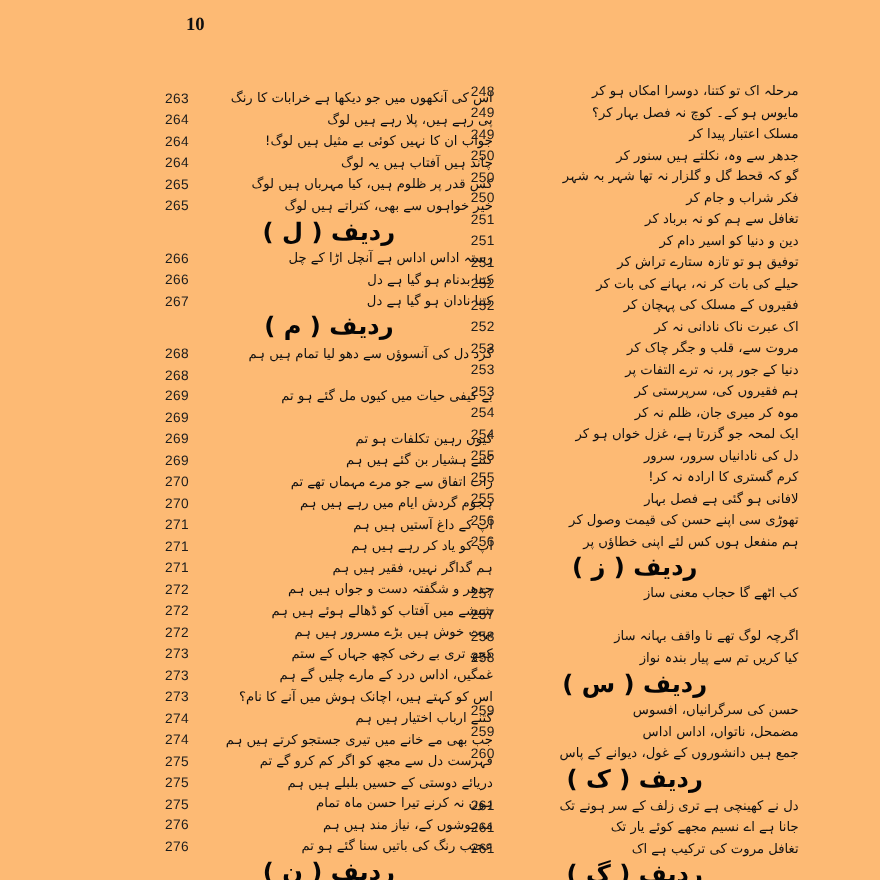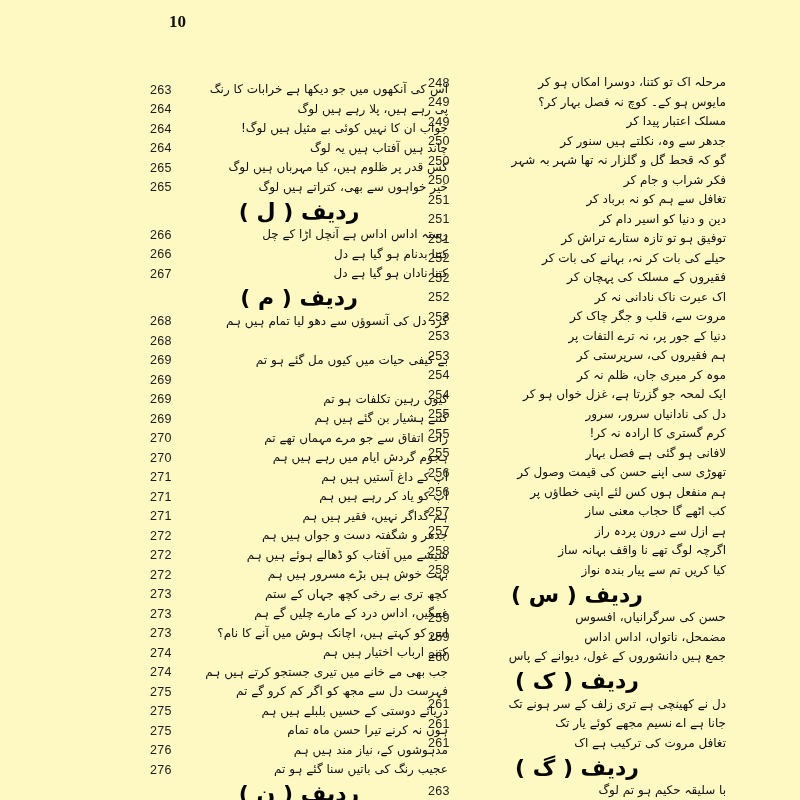--- a/index.html
+++ b/index.html
@@ -1,19 +1,19 @@
 <!DOCTYPE html>
 <html><head>
 <meta charset="utf-8">
 <style>
   html, body { margin:0; padding:0; background:#e8e8e8; }
   .page {
     position:relative;
     width:800px; height:800px;
-    background:#fef9c3;
+    background:#fdba74;
     font-family:"DejaVu Sans", sans-serif;
     color:#141414;
     overflow:hidden;
     box-sizing:border-box;
   }
   .page-number {
     position:absolute; left:169px; top:12px;
     font-family:"Liberation Serif", serif;
     font-weight:bold; font-size:17px; color:#101010;
   }
@@ -275,27 +275,27 @@
         <span class="txt" dir="rtl">لافانی ہو گئی ہے فصل بہار</span>
       </div>
       <div class="row">
         <span class="num">256</span>
         <span class="txt" dir="rtl">تھوڑی سی اپنے حسن کی قیمت وصول کر</span>
       </div>
       <div class="row">
         <span class="num">256</span>
         <span class="txt" dir="rtl">ہم منفعل ہوں کس لئے اپنی خطاؤں پر</span>
       </div>
+      <div class="row header" dir="rtl">ردیف ( ز )</div>
       <div class="row">
         <span class="num">257</span>
         <span class="txt" dir="rtl">کب اٹھے گا حجاب معنی ساز</span>
       </div>
       <div class="row">
         <span class="num">257</span>
-        <span class="txt" dir="rtl">ہے ازل سے درون پردہ راز</span>
       </div>
       <div class="row">
         <span class="num">258</span>
         <span class="txt" dir="rtl">اگرچہ لوگ تھے نا واقف بہانہ ساز</span>
       </div>
       <div class="row">
         <span class="num">258</span>
         <span class="txt" dir="rtl">کیا کریں تم سے پیار بندہ نواز</span>
       </div>
       <div class="row header" dir="rtl">ردیف ( س )</div>

